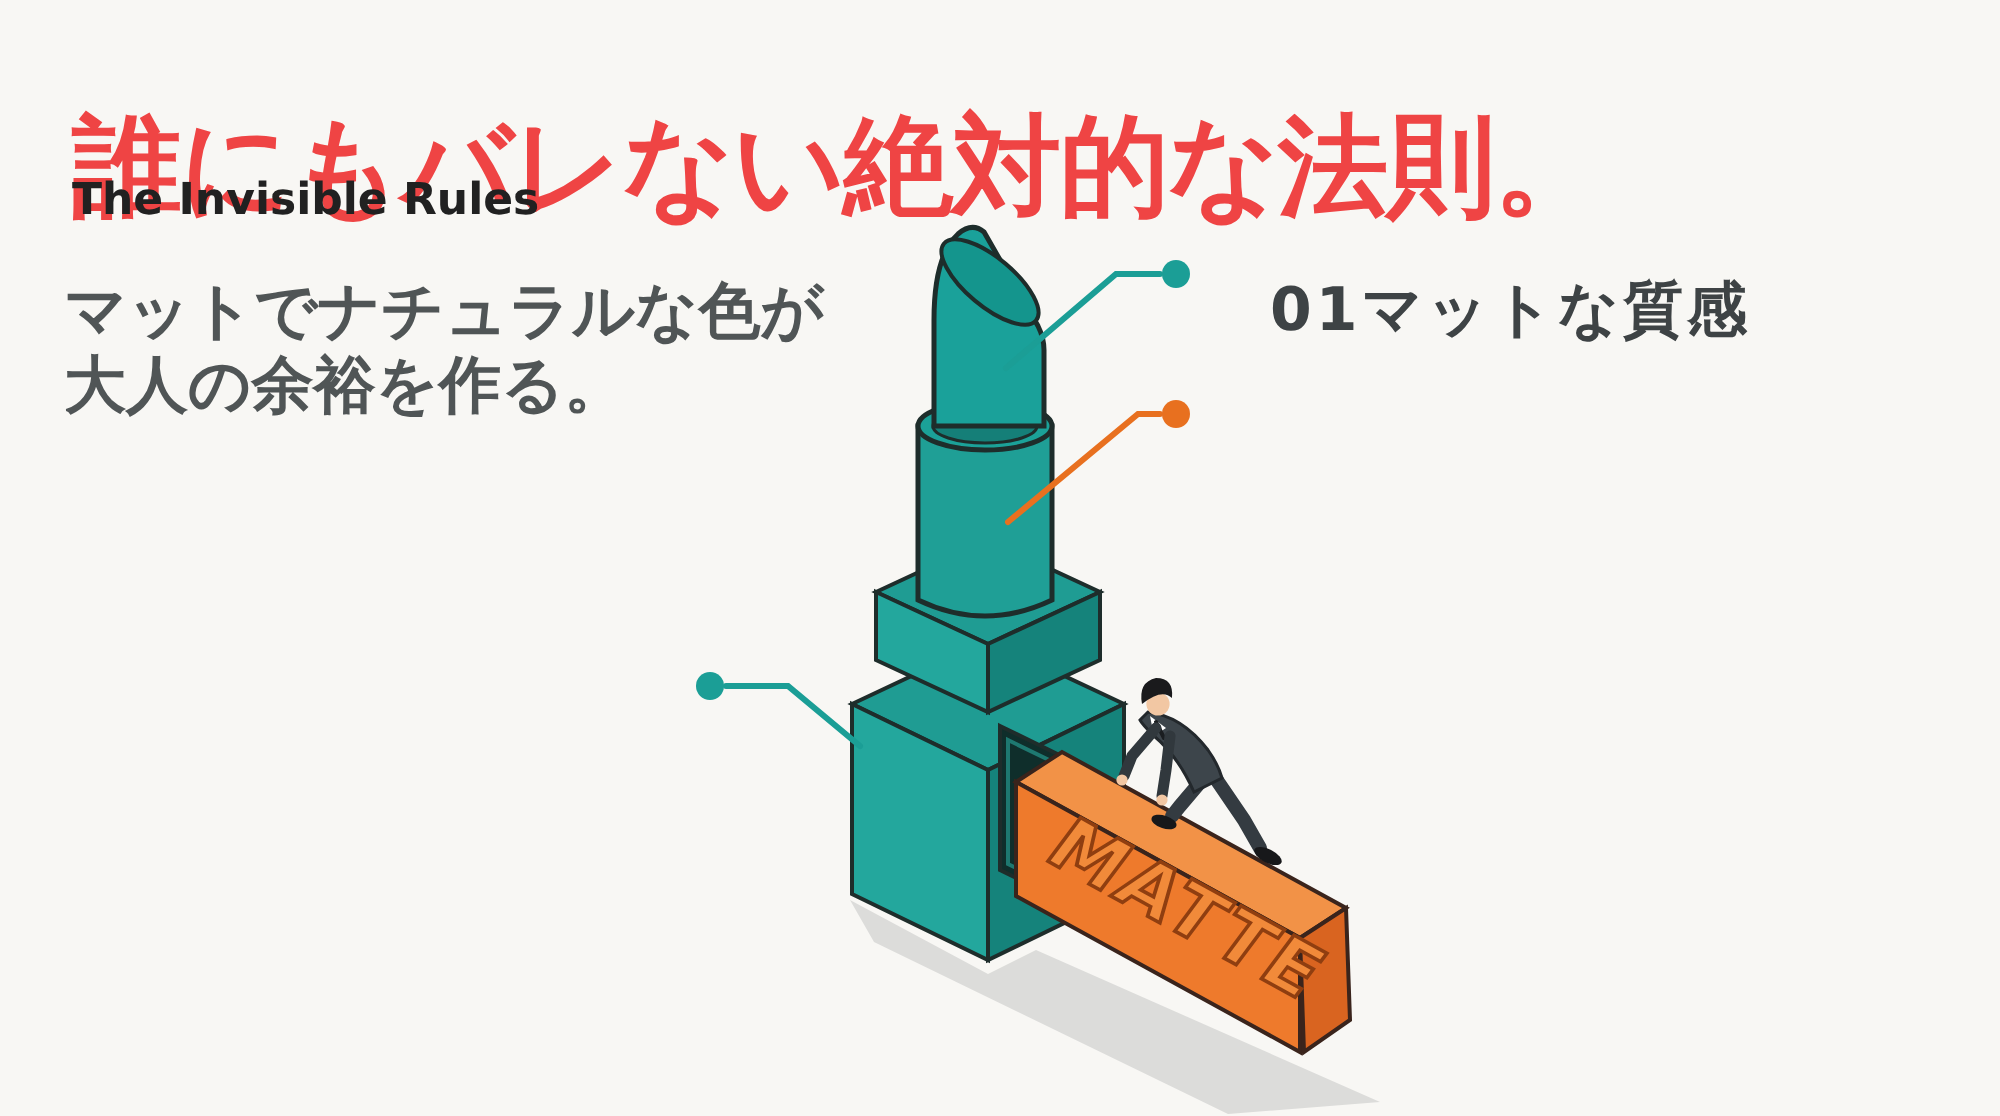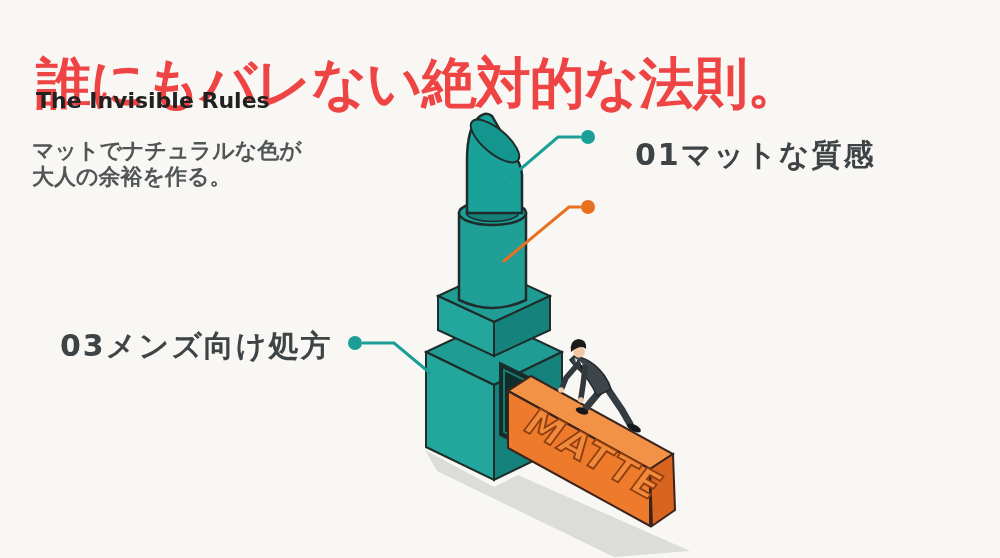--- a/index.html
+++ b/index.html
@@ -16,21 +16,21 @@
     font-size:55px;font-weight:900;color:#ef4444;
     letter-spacing:-1px;line-height:1.25;white-space:nowrap;
   }
   .page-subtitle{
     position:absolute;left:36px;top:88px;
     font-size:22px;font-weight:800;color:#212121;
     letter-spacing:0px;white-space:nowrap;
   }
   .lead{
     position:absolute;left:32px;top:138px;
-    font-size:22px;font-weight:800;color:#50555 6;
+    font-size:31px;font-weight:800;color:#50555 6;
     color:#505556;line-height:1.18;white-space:nowrap;
   }
   .callout{
     position:absolute;
     font-size:30px;font-weight:800;color:#3e4345;
     letter-spacing:2px;white-space:nowrap;
   }
   .callout-01{left:607px;top:135px;margin-left:28px;}
   .callout-02{left:607px;top:189px;}
   .callout-03{left:60px;top:326px;}
@@ -111,15 +111,14 @@
 
   <h1 class="page-title">誰にもバレない絶対的な法則。</h1>
   <div class="page-subtitle">The Invisible Rules</div>
 
   <div class="lead">
     <div>マットでナチュラルな色が</div>
     <div>大人の余裕を作る。</div>
   </div>
 
   <div class="callout callout-01">01マットな質感</div>
-  <div class="callout callout-03">03メンズ向け処方</div>
 
 </div>
 
 </body></html>

